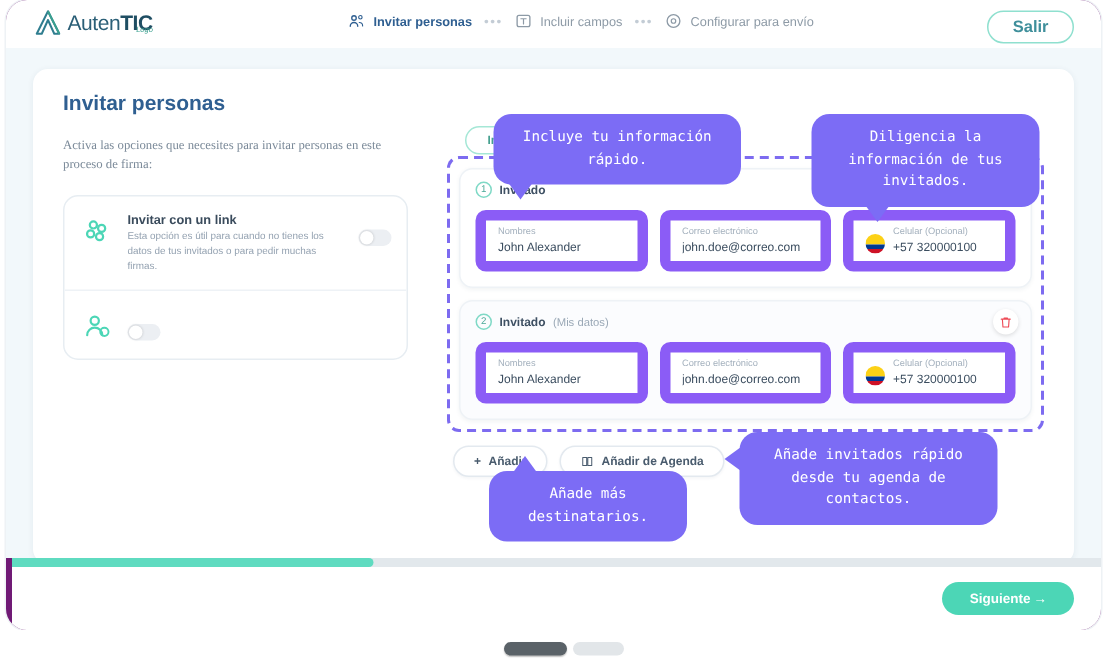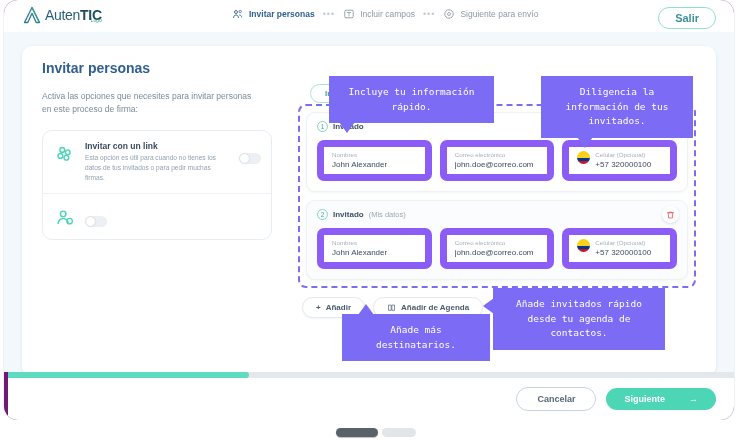--- a/index.html
+++ b/index.html
@@ -105,21 +105,21 @@
   }
 
   
   .left-col { width: 230px; flex: none; }
   .page-title {
     font-size: 14px; color: #2f5f91; font-weight: 600;
     margin-bottom: 14px;
   }
   .page-sub {
     font-size: 8.5px; color: #7b8a99; line-height: 1.55;
-    margin-bottom: 14px; max-width: 215px;
+    margin-bottom: 14px; max-width: 215px; font-family: Liberation Serif, serif;
   }
   .options {
     border: 1px solid #e7edf2; border-radius: 10px;
     overflow: hidden;
   }
   .option {
     display: flex; align-items: flex-start; gap: 9px;
     padding: 10px 10px 10px 11px;
     border-bottom: 1px solid #eef2f6;
     cursor: pointer;
@@ -189,21 +189,21 @@
   }
 
   .fields { display: flex; gap: 8px; }
   .field {
     flex: 1;
     border: 7px solid #8b5cf6; border-radius: 7px;
     padding: 4px 8px 5px 8px;
     background: #ffffff;
     min-width: 0;
   }
-  .field.tel { display: flex; align-items: flex-start; gap: 5px; }
+  .field.tel { display: flex; align-items: flex-end; gap: 5px; }
   .flag {
     width: 13px; height: 13px; border-radius: 50%;
     flex: none; overflow: hidden; position: relative;
   }
   .flag .y { position: absolute; left: 0; top: 0; width: 100%; height: 50%; background: #fcd116; }
   .flag .b { position: absolute; left: 0; top: 50%; width: 100%; height: 25%; background: #003893; }
   .flag .r { position: absolute; left: 0; top: 75%; width: 100%; height: 25%; background: #ce1126; }
   .field-label { font-size: 6.2px; color: #a3b0bd; margin-bottom: 2px; }
   .field-value {
     font-size: 8px; color: #3b4d5f;
@@ -218,40 +218,40 @@
     display: flex; align-items: center; gap: 5px;
     cursor: pointer; box-shadow: 0 1px 2px rgba(30,60,90,.05);
     white-space: nowrap;
   }
 
   
   .callout {
     position: absolute;
     background: #7c6cf5;
     color: #ffffff;
-    border-radius: 0;
+    border-radius: 12px;
     font-family: "DejaVu Sans Mono", monospace;
     font-size: 9.5px;
     line-height: 1.55;
     text-align: center;
     padding: 9px 10px;
     z-index: 30;
   }
   .callout .tail {
     position: absolute;
     width: 0; height: 0;
     border-left: 8px solid transparent;
     border-right: 8px solid transparent;
     border-top: 11px solid #7c6cf5;
   }
   #callout-rapido { left: 325px; top: 44px; width: 165px; }
   #callout-rapido .tail { left: 10px; bottom: -10px; }
   #callout-diligencia { left: 537px; top: 44px; width: 152px; }
   #callout-diligencia .tail { left: 36px; bottom: -10px; }
-  #callout-destinatarios { left: 338px; top: 282px; width: 148px; }
+  #callout-destinatarios { left: 322px; top: 282px; width: 132px; }
   #callout-destinatarios .tail {
     left: 16px; top: -10px;
     border-top: none; border-bottom: 11px solid #7c6cf5;
   }
   #callout-agenda { left: 489px; top: 256px; width: 172px; }
   #callout-agenda .tail {
     left: -10px; top: 10px;
     border-top: 8px solid transparent;
     border-bottom: 8px solid transparent;
     border-right: 11px solid #7c6cf5;
@@ -276,21 +276,21 @@
   }
   .btn-cancel {
     padding: 6px 20px; border: 1px solid #c9d4de;
     border-radius: 14px; background: #fff;
     font-size: 9px; color: #56677a; font-weight: 600; cursor: pointer;
   }
   .btn-next {
     padding: 6px 18px; border: none; border-radius: 14px;
     background: #4cd6b6; color: #ffffff;
     font-size: 9px; font-weight: 700; cursor: pointer;
-    display: flex; align-items: center; gap: 24px;
+    display: flex; align-items: center; gap: 2px;
   }
 </style>
 </head>
 <body>
 
 <div class="screen">
 
   <div class="laptop-body">
 
     <div class="topbar">
@@ -327,21 +327,21 @@
           <span>Incluir campos</span>
         </div>
 
         <span class="nav-dots">•••</span>
 
         <div class="nav-item">
           <svg class="nav-ico" viewBox="0 0 24 24">
             <circle cx="12" cy="12" r="8.5" fill="none" stroke="#8d9aa6" stroke-width="1.8"></circle>
             <circle cx="12" cy="12" r="3" fill="none" stroke="#8d9aa6" stroke-width="1.6"></circle>
           </svg>
-          <span>Siguiente para envío</span>
+          <span>Configurar para envío</span>
         </div>
       </div>
 
       <button class="exit-btn">Salir</button>
     </div>
 
     <div class="page">
       <div class="panel">
 
         <div class="left-col">
@@ -490,21 +490,20 @@
         <span>Añade invitados rápido desde tu agenda de contactos.</span>
         <span class="tail"></span>
       </div>
     </div>
 
     <div class="progress-track">
       <div class="progress-fill" id="progress-fill" style="width: 33%;"></div>
     </div>
 
     <div class="footer">
-      <button class="btn-cancel">Cancelar</button>
       <button class="btn-next">
         <span>Siguiente</span>
         <span>→</span>
       </button>
     </div>
 
   </div>
 
   <div class="laptop-stand"></div>
   <div class="stand-pill-dark"></div>

